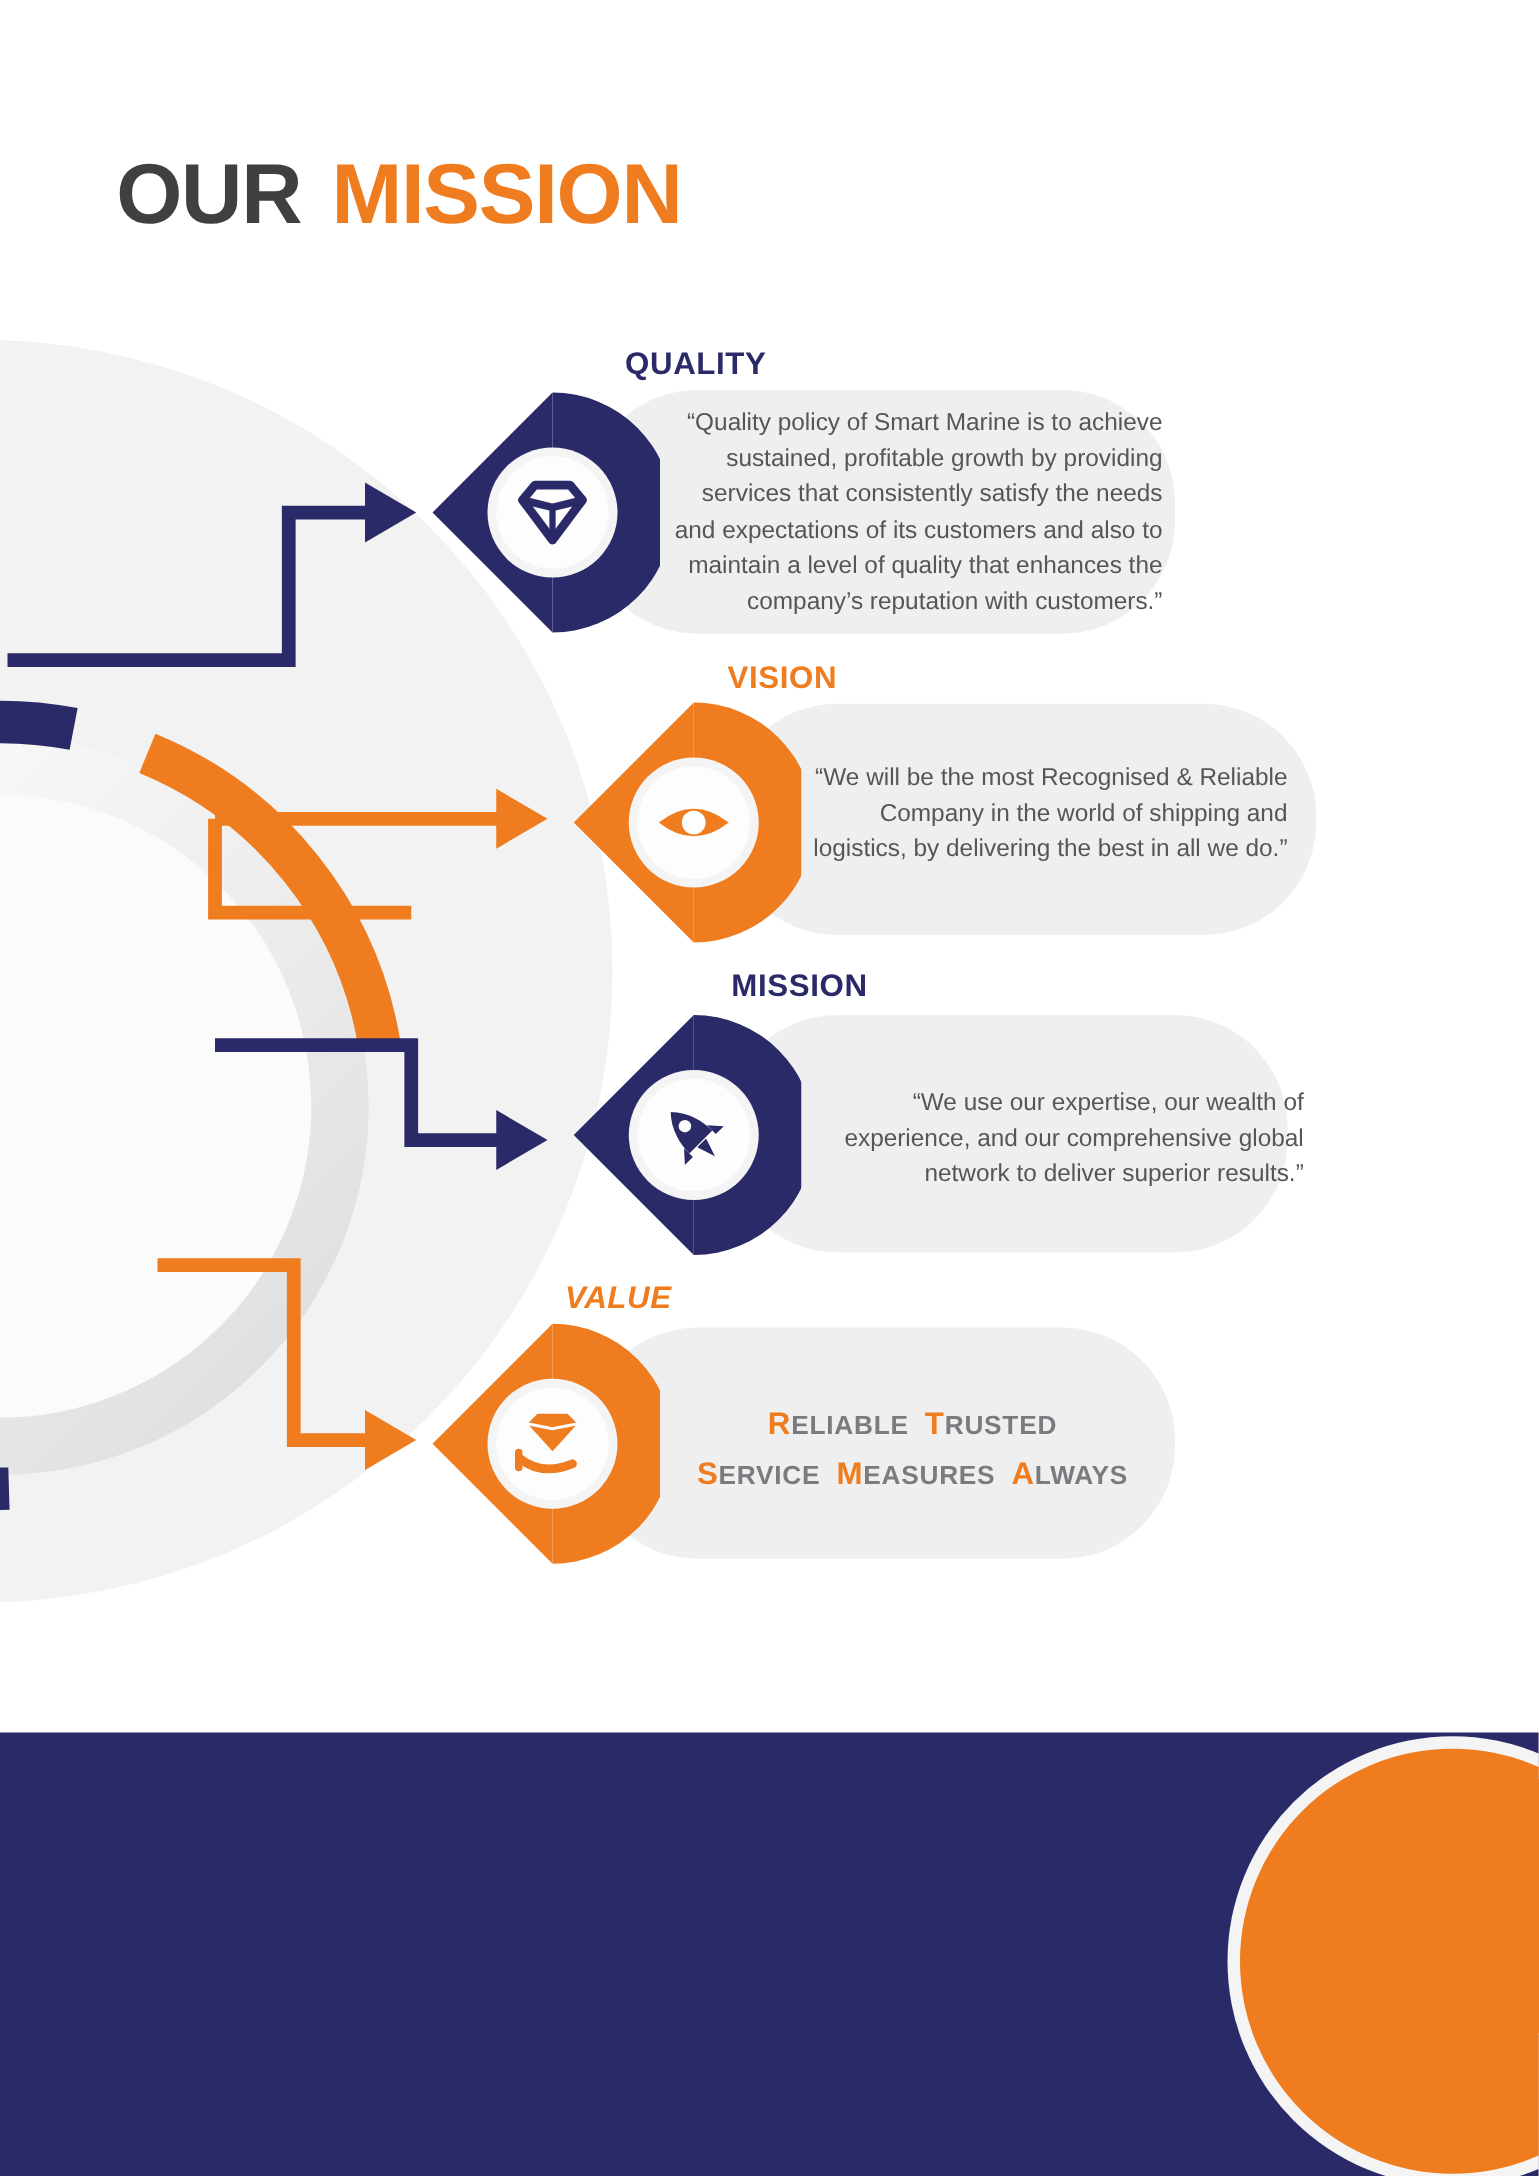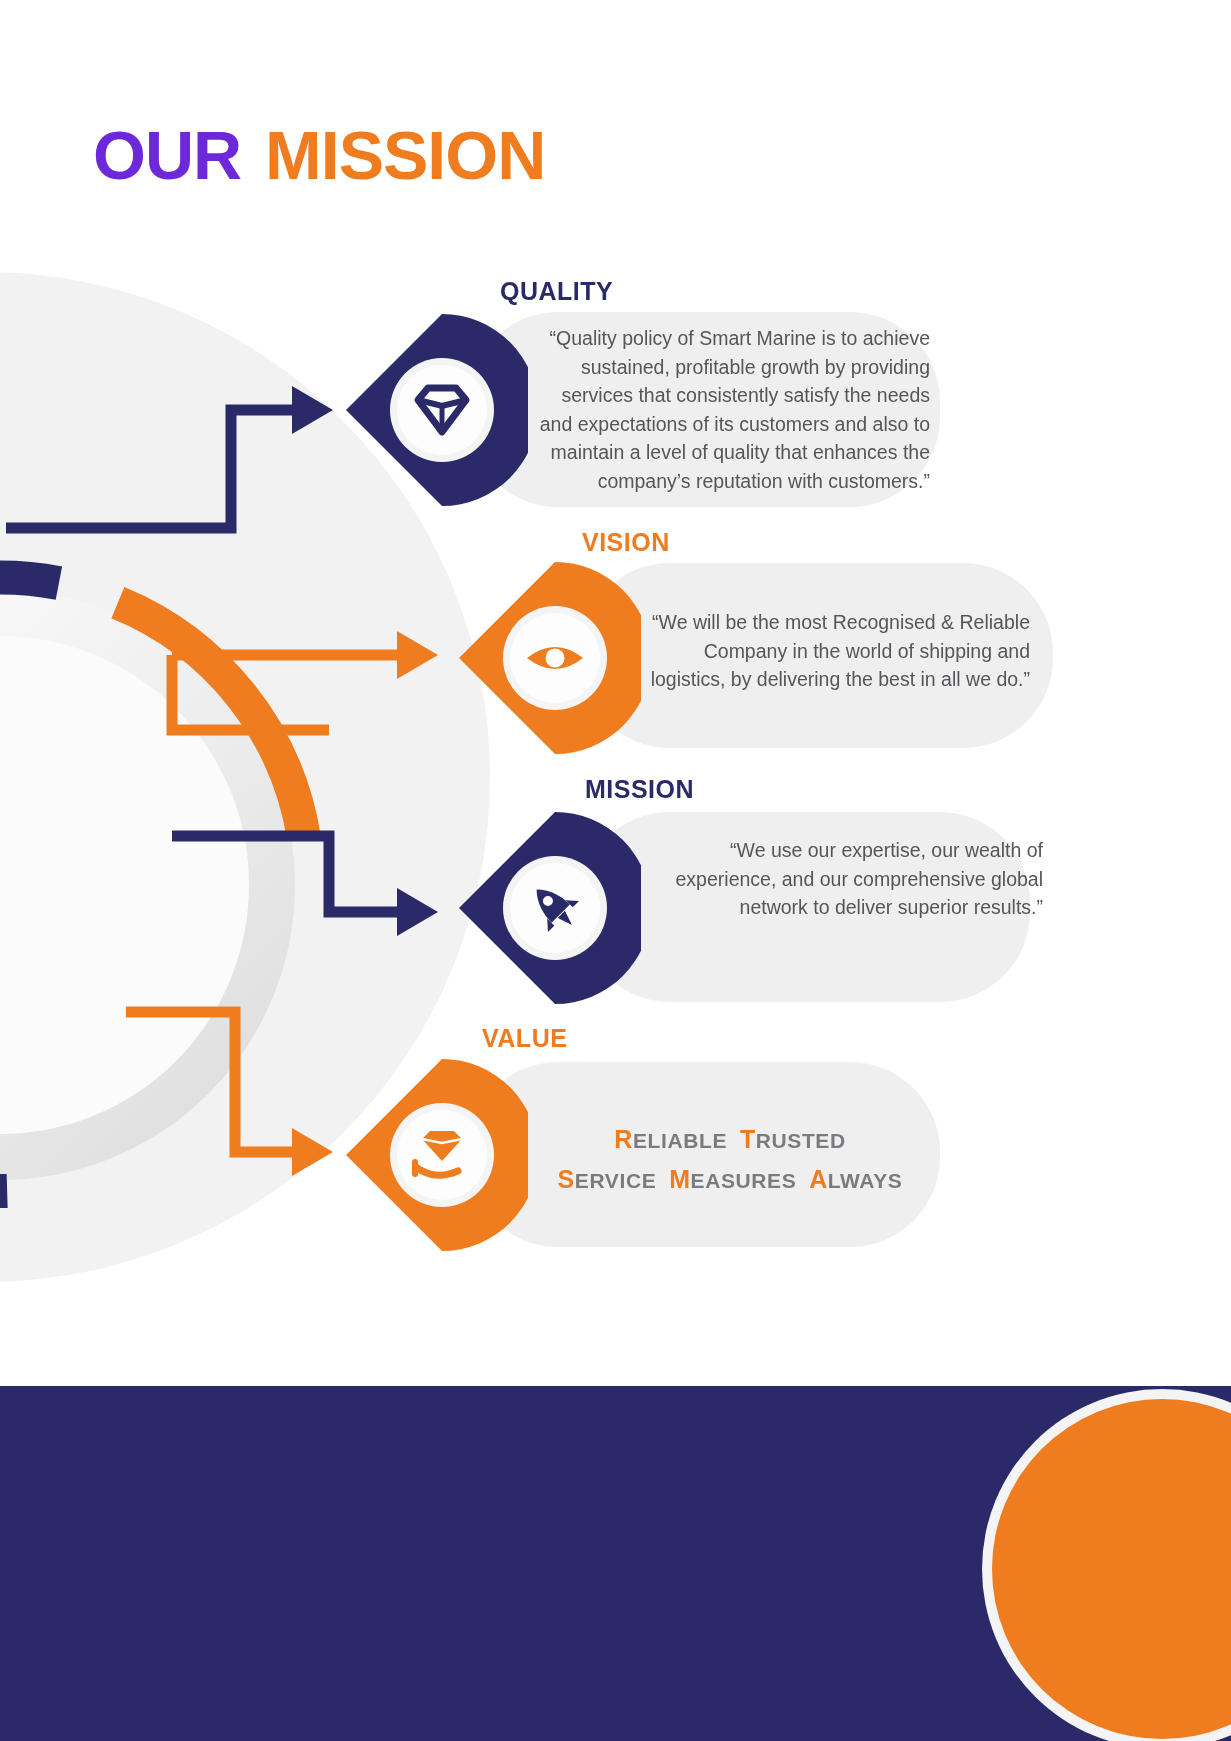--- a/index.html
+++ b/index.html
@@ -65,21 +65,21 @@
   
   .badge{ position:absolute; z-index:8; }
   .badge svg{ display:block; }
 
   
   .header{
     position:absolute; left:93px; top:116px; z-index:7;
     font-size:68px; font-weight:bold; letter-spacing:-1px;
     white-space:nowrap;
   }
-  .header .w1{ color:#6d28d9; }
+  .header .w1{ color:#404040; }
   .header .w2{ color:#ef7c1f; margin-left:24px; }
 
   
   .acronym{
     position:absolute; z-index:7;
     text-align:center;
     font-size:21px; font-weight:bold;
     letter-spacing:0.6px;
     color:#7a7b7f;
     line-height:38px;
@@ -178,40 +178,40 @@
         <path d="M -28 0 Q 0 -22 28 0 Q 0 22 -28 0 Z" fill="#ef7c1f"></path>
         <circle cx="0" cy="0" r="9.5" fill="#fdfdfd"></circle>
       </g>
     </svg>
   </div>
 </div>
 
 <div class="row">
   <div class="row-label label-navy" style="left:585px; top:775px;">MISSION</div>
   <div class="pill" style="left:580px; top:812px; width:450px; height:190px;"></div>
-  <div class="pill-text" style="left:648px; top:836px; width:395px;">“We use our expertise, our wealth of experience, and our comprehensive global network to deliver superior results.”</div>
+  <div class="pill-text" style="left:648px; top:868px; width:395px;">“We use our expertise, our wealth of experience, and our comprehensive global network to deliver superior results.”</div>
   <div class="badge" style="left:455px; top:808px;">
     <svg width="186" height="200" viewBox="0 0 186 200">
       <path d="M 100 4 A 96 96 0 1 1 100 196 L 100 150 A 50 50 0 1 0 100 50 Z" fill="#2b2a68"></path>
       <path d="M 100 4 L 100 50 A 50 50 0 0 0 56 100 A 50 50 0 0 0 100 150 L 100 196 L 4 100 Z" fill="#2b2a68"></path>
       <circle cx="100" cy="100" r="52" fill="#f4f4f4"></circle>
       <circle cx="100" cy="100" r="45" fill="#fdfdfd"></circle>
       <g transform="translate(100,100) rotate(-45)">
         <path d="M 0 -26 C 10 -16 13 -2 13 8 L -13 8 C -13 -2 -10 -16 0 -26 Z" fill="#2b2a68"></path>
         <circle cx="0" cy="-10" r="5" fill="#fdfdfd"></circle>
         <path d="M -13 2 L -22 12 L -13 12 Z" fill="#2b2a68"></path>
         <path d="M 13 2 L 22 12 L 13 12 Z" fill="#2b2a68"></path>
         <path d="M -5 9 L 0 24 L 5 9 Z" fill="#2b2a68"></path>
       </g>
     </svg>
   </div>
 </div>
 
 <div class="row">
-  <div class="row-label label-orange" style="left:482px; top:1024px;">VALUE</div>
+  <div class="row-label label-orange" style="left:452px; top:1024px;font-style:italic;">VALUE</div>
   <div class="pill" style="left:468px; top:1062px; width:472px; height:185px;"></div>
   <div class="acronym" style="left:530px; top:1120px; width:400px;">
     <div>
       <span class="cap">R</span><span>ELIABLE</span>&nbsp;
       <span class="cap">T</span><span>RUSTED</span>
     </div>
     <div>
       <span class="cap">S</span><span>ERVICE</span>&nbsp;
       <span class="cap">M</span><span>EASURES</span>&nbsp;
       <span class="cap">A</span><span>LWAYS</span>

